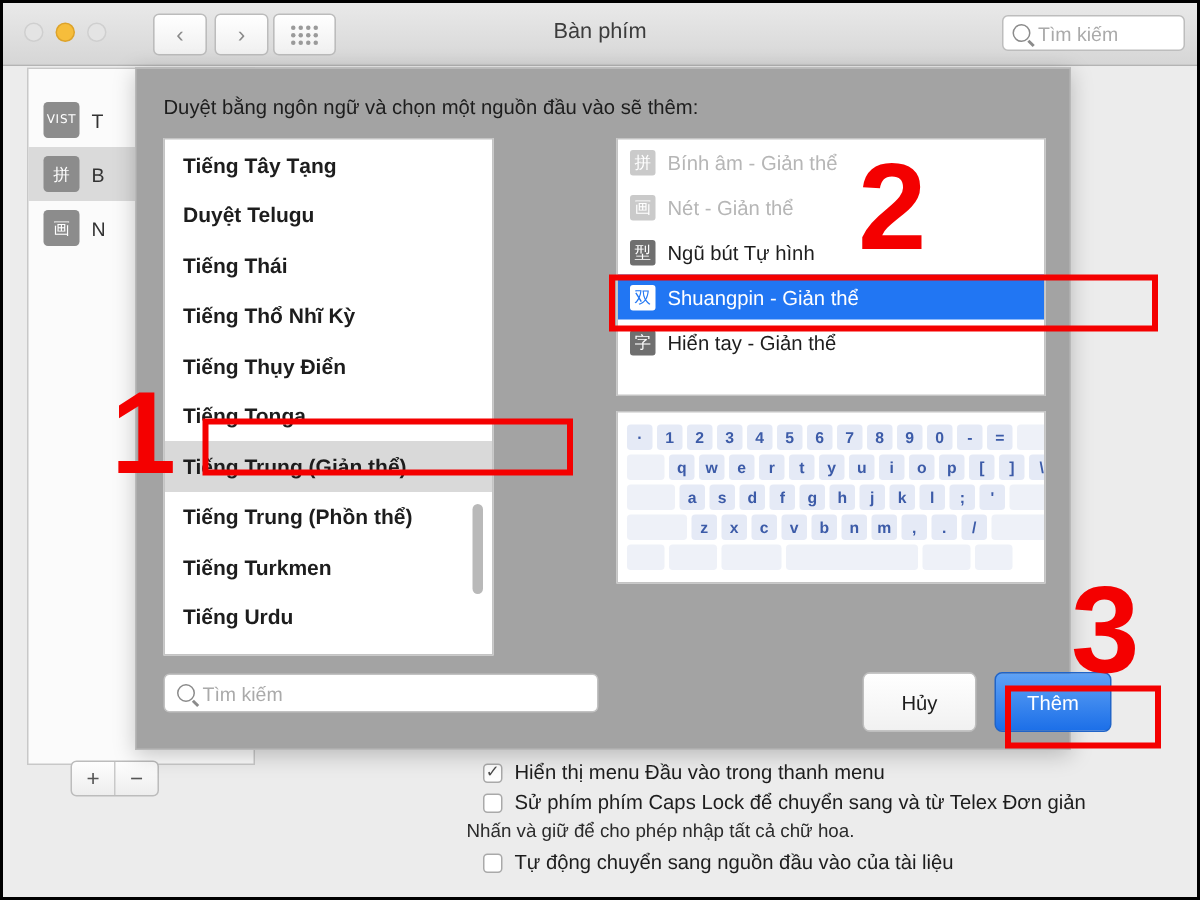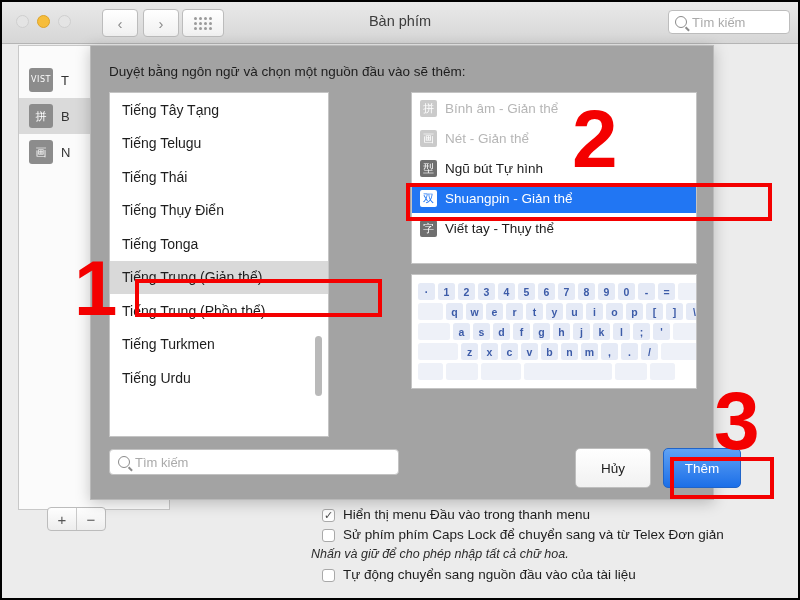--- a/index.html
+++ b/index.html
@@ -84,31 +84,31 @@
   .bg-right{position:absolute;left:288px;top:505px;width:500px;}
   .cbrow{display:flex;align-items:center;margin-bottom:5px;padding-left:32px;}
   .cbox{
     width:13px;height:13px;border:1px solid #a9a9a9;border-radius:3px;background:#fff;
     flex:none;margin-right:8px;margin-top:2px;box-sizing:border-box;
     display:flex;align-items:center;justify-content:center;
   }
   .cbox.on{background:#fdfdfd;}
   .cbox.on::after{content:"✓";font-size:11px;color:#4a4a4a;line-height:1;}
   .cbtext{font-size:13.5px;color:#1d1d1d;}
-  .subtext{font-size:12.5px;color:#2b2b2b;margin-left:21px;margin-bottom:6px;font-style:italic;}
+  .subtext{font-size:12.5px;color:#2b2b2b;margin-left:21px;margin-bottom:6px;}
   
   .sheet{
     position:absolute;left:88px;top:43px;width:624px;height:455px;
     background:#a3a3a3;border:1px solid #b9b9b9;box-sizing:border-box;
     box-shadow:0 3px 14px rgba(0,0,0,.22);
   }
   .prompt{position:absolute;left:18px;top:18px;font-size:13.5px;color:#1d1d1d;}
   .langlist{
     position:absolute;left:18px;top:46px;width:220px;height:345px;
-    background:#fff;border:1px solid #c4c4c4;box-sizing:border-box;overflow:hidden;
+    background:#fff;border:1px solid #c4c4c4;box-sizing:border-box;overflow:hidden;font-weight:bold;
   }
   .lang{
     height:33.5px;display:flex;align-items:center;padding-left:12px;
     font-size:14px;color:#1d1d1d;white-space:nowrap;
   }
   .lang.sel{background:#d9d9d9;}
   .lscroll{
     position:absolute;left:224px;top:290px;width:7px;height:60px;
     background:#b9b9b9;border-radius:4px;
   }
@@ -244,22 +244,23 @@
       <span class="cbox"></span>
       <span class="cbtext">Tự động chuyển sang nguồn đầu vào của tài liệu</span>
     </div>
   </div>
 
   <div class="sheet">
     <div class="prompt">Duyệt bằng ngôn ngữ và chọn một nguồn đầu vào sẽ thêm:</div>
 
     <div class="langlist">
       <div class="lang">Tiếng Tây Tạng</div>
-      <div class="lang">Tiếng Telugu</div>
+      <div class="lang">Duyệt Telugu</div>
       <div class="lang">Tiếng Thái</div>
+      <div class="lang">Tiếng Thổ Nhĩ Kỳ</div>
       <div class="lang">Tiếng Thụy Điển</div>
       <div class="lang">Tiếng Tonga</div>
       <div class="lang sel">Tiếng Trung (Giản thể)</div>
       <div class="lang">Tiếng Trung (Phồn thể)</div>
       <div class="lang">Tiếng Turkmen</div>
       <div class="lang">Tiếng Urdu</div>
 
     </div>
     <div class="lscroll"></div>
 
@@ -275,21 +276,21 @@
       <div class="im">
         <span class="im-ico">型</span>
         <span>Ngũ bút Tự hình</span>
       </div>
       <div class="im sel">
         <span class="im-ico">双</span>
         <span>Shuangpin - Giản thể</span>
       </div>
       <div class="im">
         <span class="im-ico">字</span>
-        <span>Viết tay - Thụy thể</span>
+        <span>Hiển tay - Giản thể</span>
       </div>
     </div>
 
     <div class="kbprev">
       <div class="krow" id="kr1">
           <span class="key">·</span>
           <span class="key">1</span>
           <span class="key">2</span>
           <span class="key">3</span>
           <span class="key">4</span>

